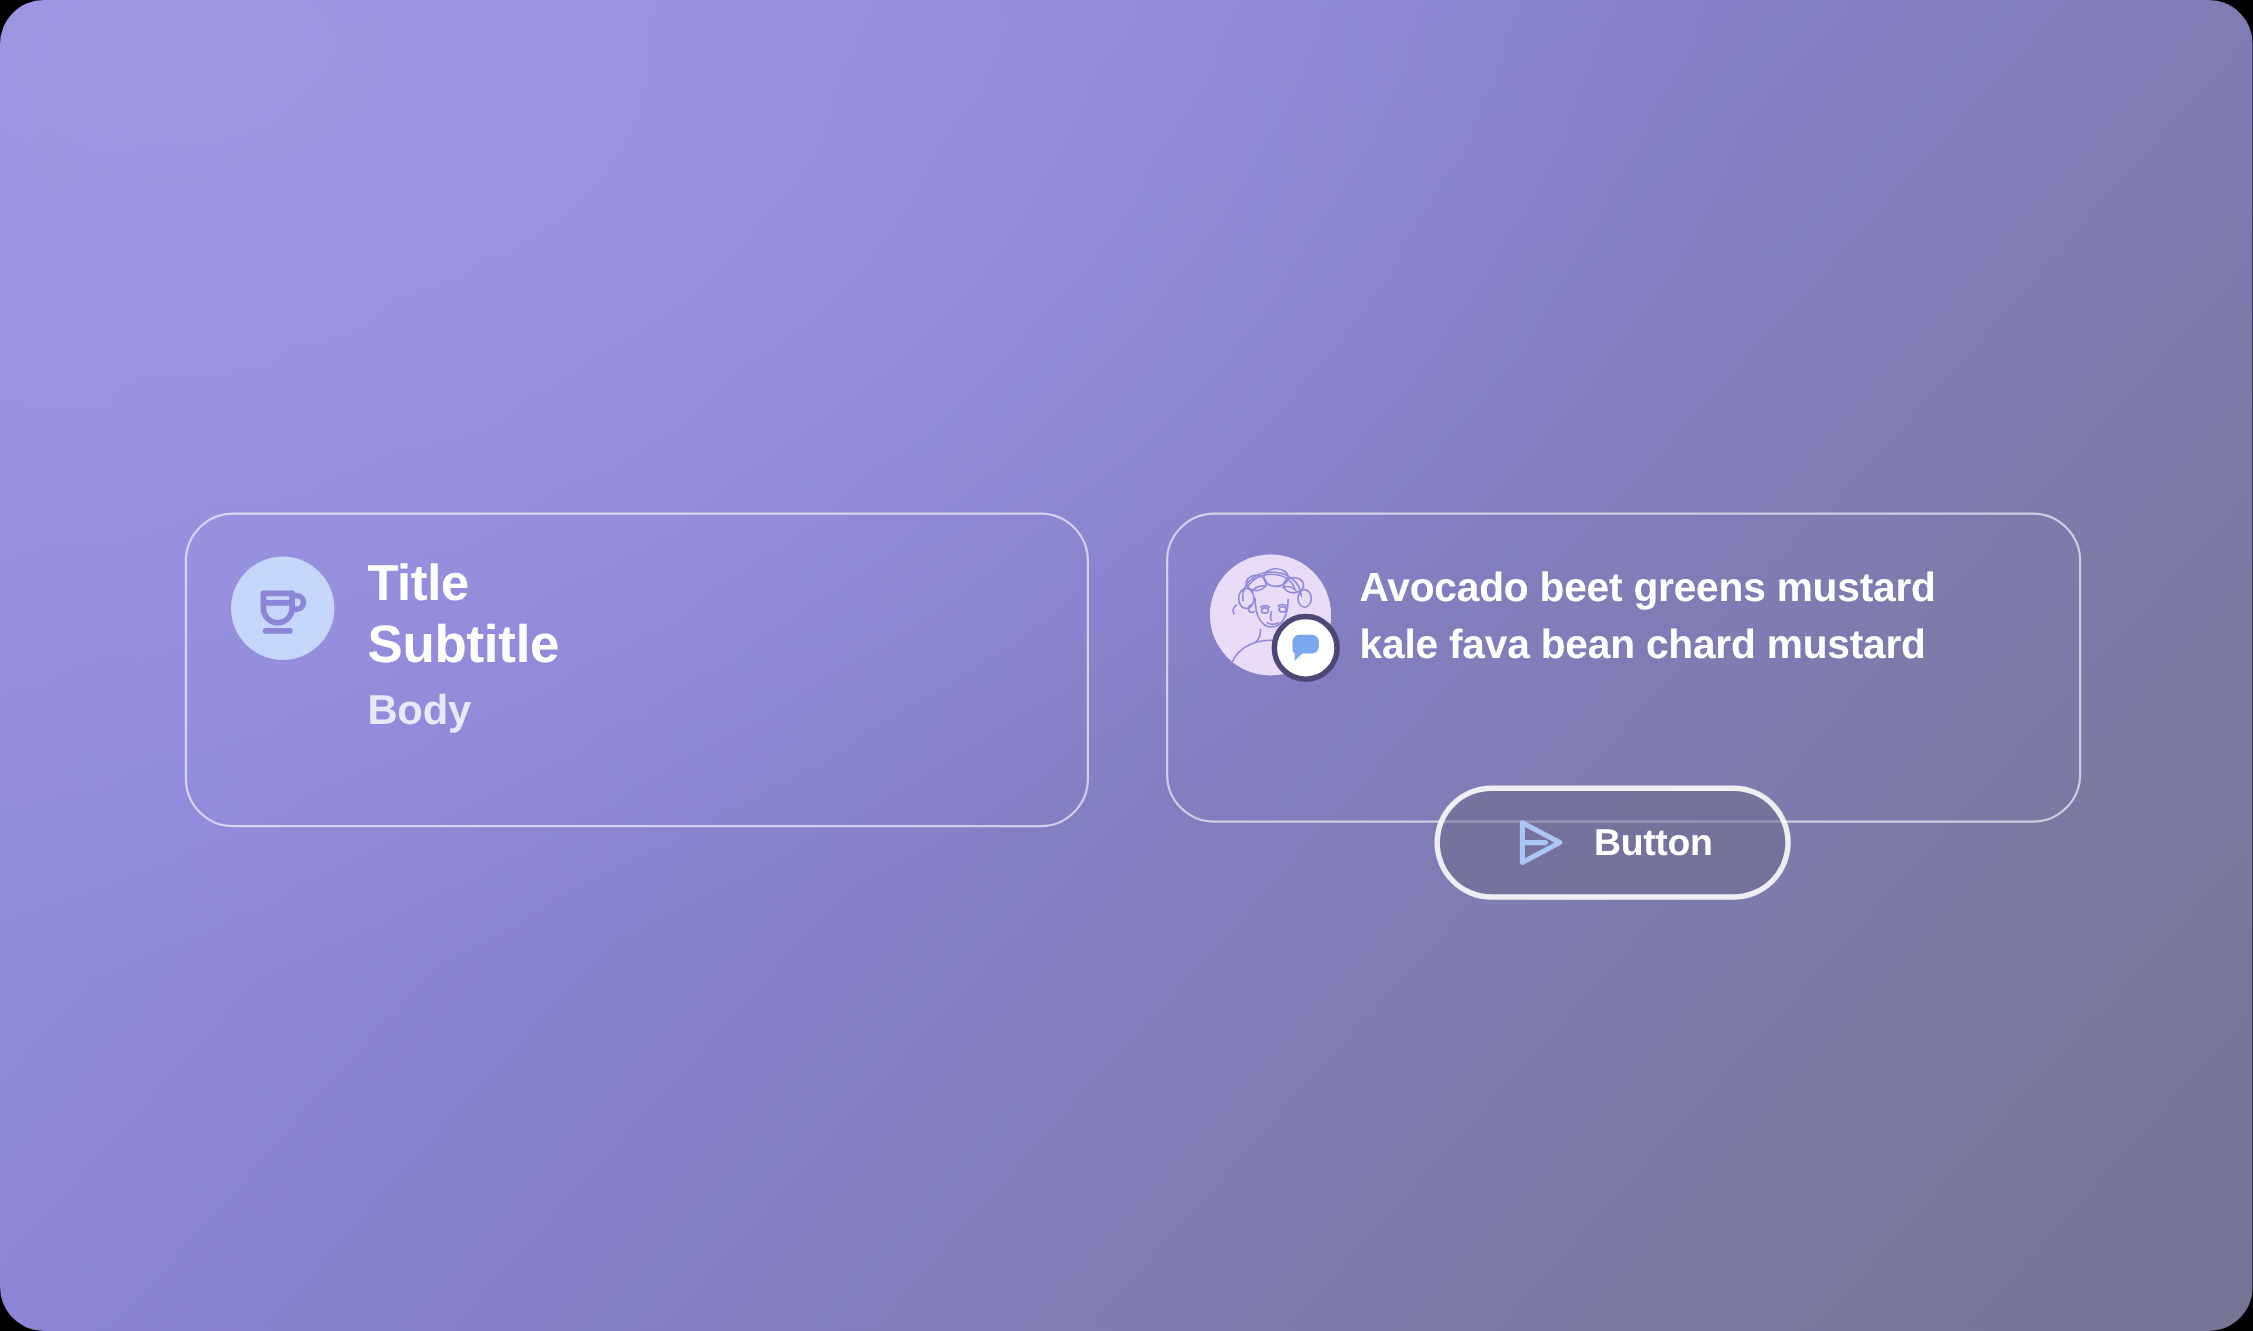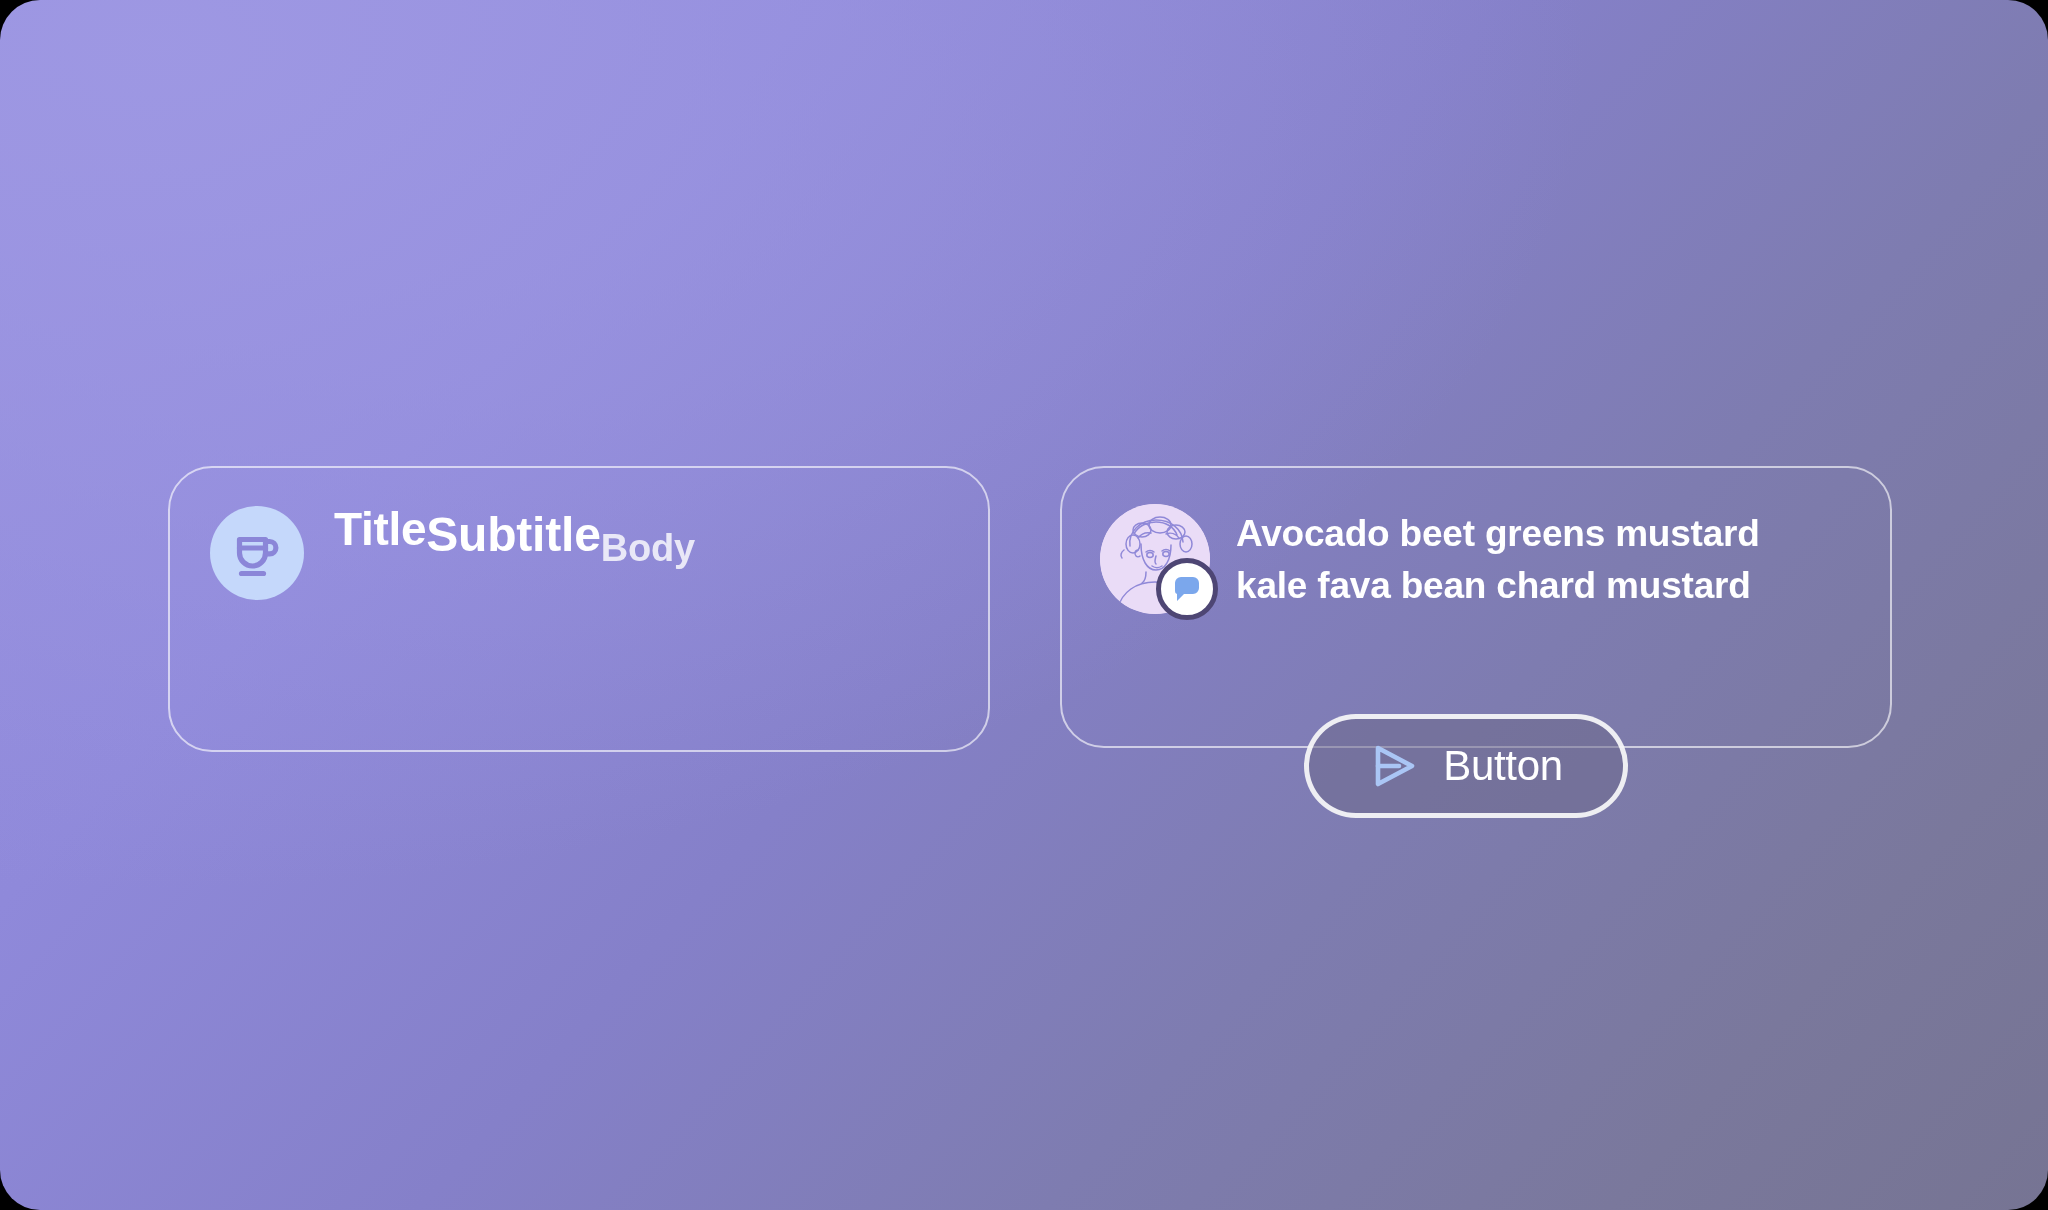--- a/index.html
+++ b/index.html
@@ -56,21 +56,21 @@
     display: flex;
     align-items: center;
     justify-content: center;
     margin-top: 4px;
     margin-right: 30px;
   }
   .avatar-icon svg { display: block; }
 
   .left-text {
     display: flex;
-    flex-direction: row;
+    flex-direction: column;
     justify-content: flex-start;
     padding-top: 2px;
   }
   .t-title {
     font-size: 46px;
     font-weight: 700;
     color: #ffffff;
     line-height: 1.12;
     letter-spacing: -0.3px;
     white-space: nowrap;
@@ -82,21 +82,21 @@
     line-height: 1.30;
     letter-spacing: -0.2px;
     white-space: nowrap;
   }
   .t-body {
     font-size: 38px;
     font-weight: 700;
     color: rgba(255,255,255,0.80);
     line-height: 1.30;
     letter-spacing: -0.2px;
-    margin-top: 20px;
+    margin-top: 4px;
     white-space: nowrap;
   }
 
   
   #card-right {
     left: 1060px;
     top: 466px;
     width: 832px;
     height: 282px;
     display: flex;
@@ -164,22 +164,22 @@
     flex-direction: row;
     align-items: center;
     justify-content: center;
     gap: 24px;
     cursor: pointer;
     padding: 0 12px;
   }
   #action-button .btn-icon { display: flex; align-items: center; }
   #action-button .btn-icon svg { display: block; }
   .btn-label {
-    font-size: 42px;
-    font-weight: 400;
+    font-size: 34px;
+    font-weight: 700;
     color: #ffffff;
     letter-spacing: -0.3px;
     line-height: 1;
     white-space: nowrap;
   }
 </style>
 </head>
 <body>
 
 <div id="stage">

